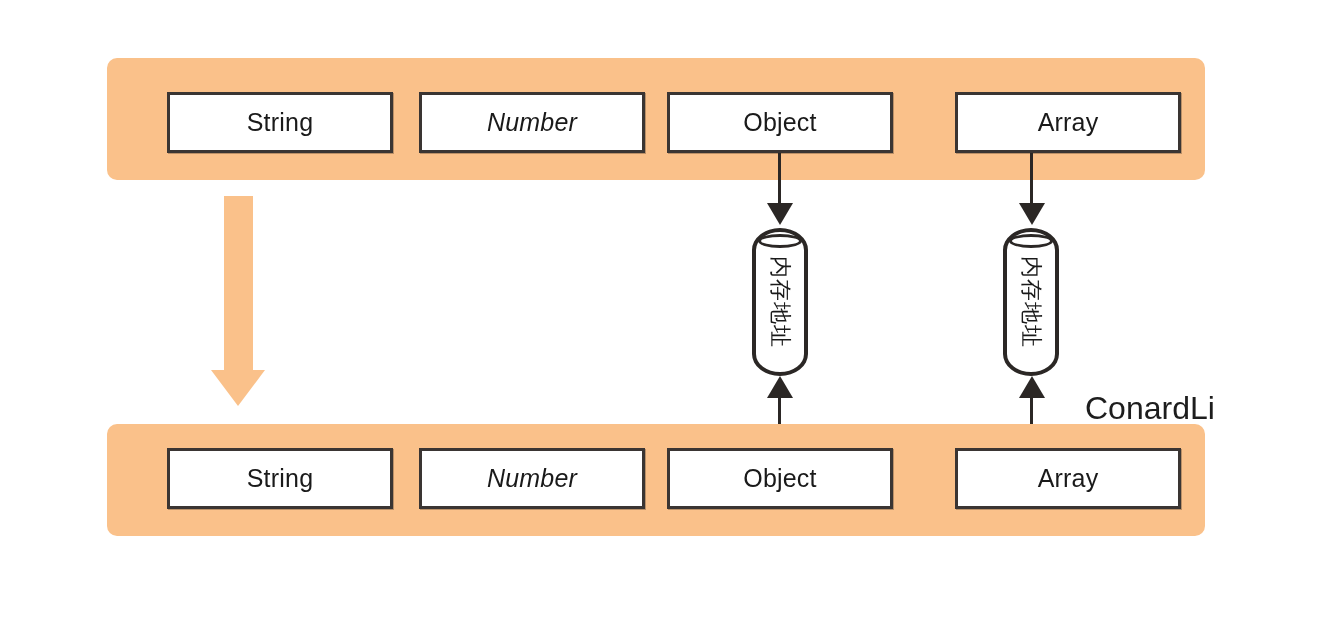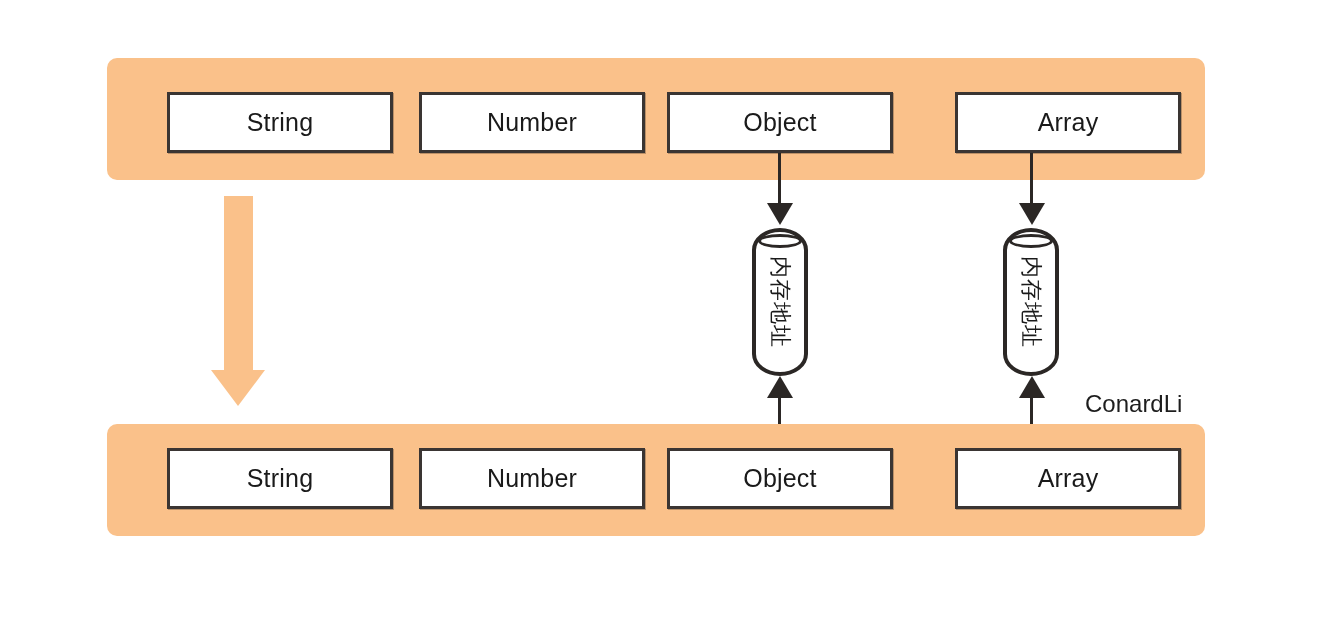--- a/index.html
+++ b/index.html
@@ -52,21 +52,21 @@
   }
   .type-box span {
     font-size: 25px;
     color: #1a1a1a;
     letter-spacing: 0.2px;
     line-height: 1;
   }
   .row-top  { top: 92px; }
   .row-bot  { top: 448px; }
   .col-1 { left: 167px; }
-  .col-2 { left: 419px; }
+  .col-2 { left: 419px; font-style: italic; }
   .col-3 { left: 667px; }
   .col-4 { left: 919px; margin-left: 36px; }
 
   
   .conn-line {
     position: absolute;
     width: 3px;
     background: #2b2725;
   }
   .arrow-head {
@@ -155,21 +155,21 @@
     letter-spacing: 1px;
     font-family: "DejaVu Sans", "Liberation Sans", sans-serif;
     white-space: nowrap;
   }
 
   
   #author-credit {
     position: absolute;
     left: 1085px;
     top: 390px;
-    font-size: 24px;
+    font-size: 32px;
     color: #1d1d1d;
     white-space: nowrap;
   }
   #site-watermark {
     position: absolute;
     left: 1148px;
     top: 570px;
     font-size: 18px;
     color: #d2d2d2;
     white-space: nowrap;

